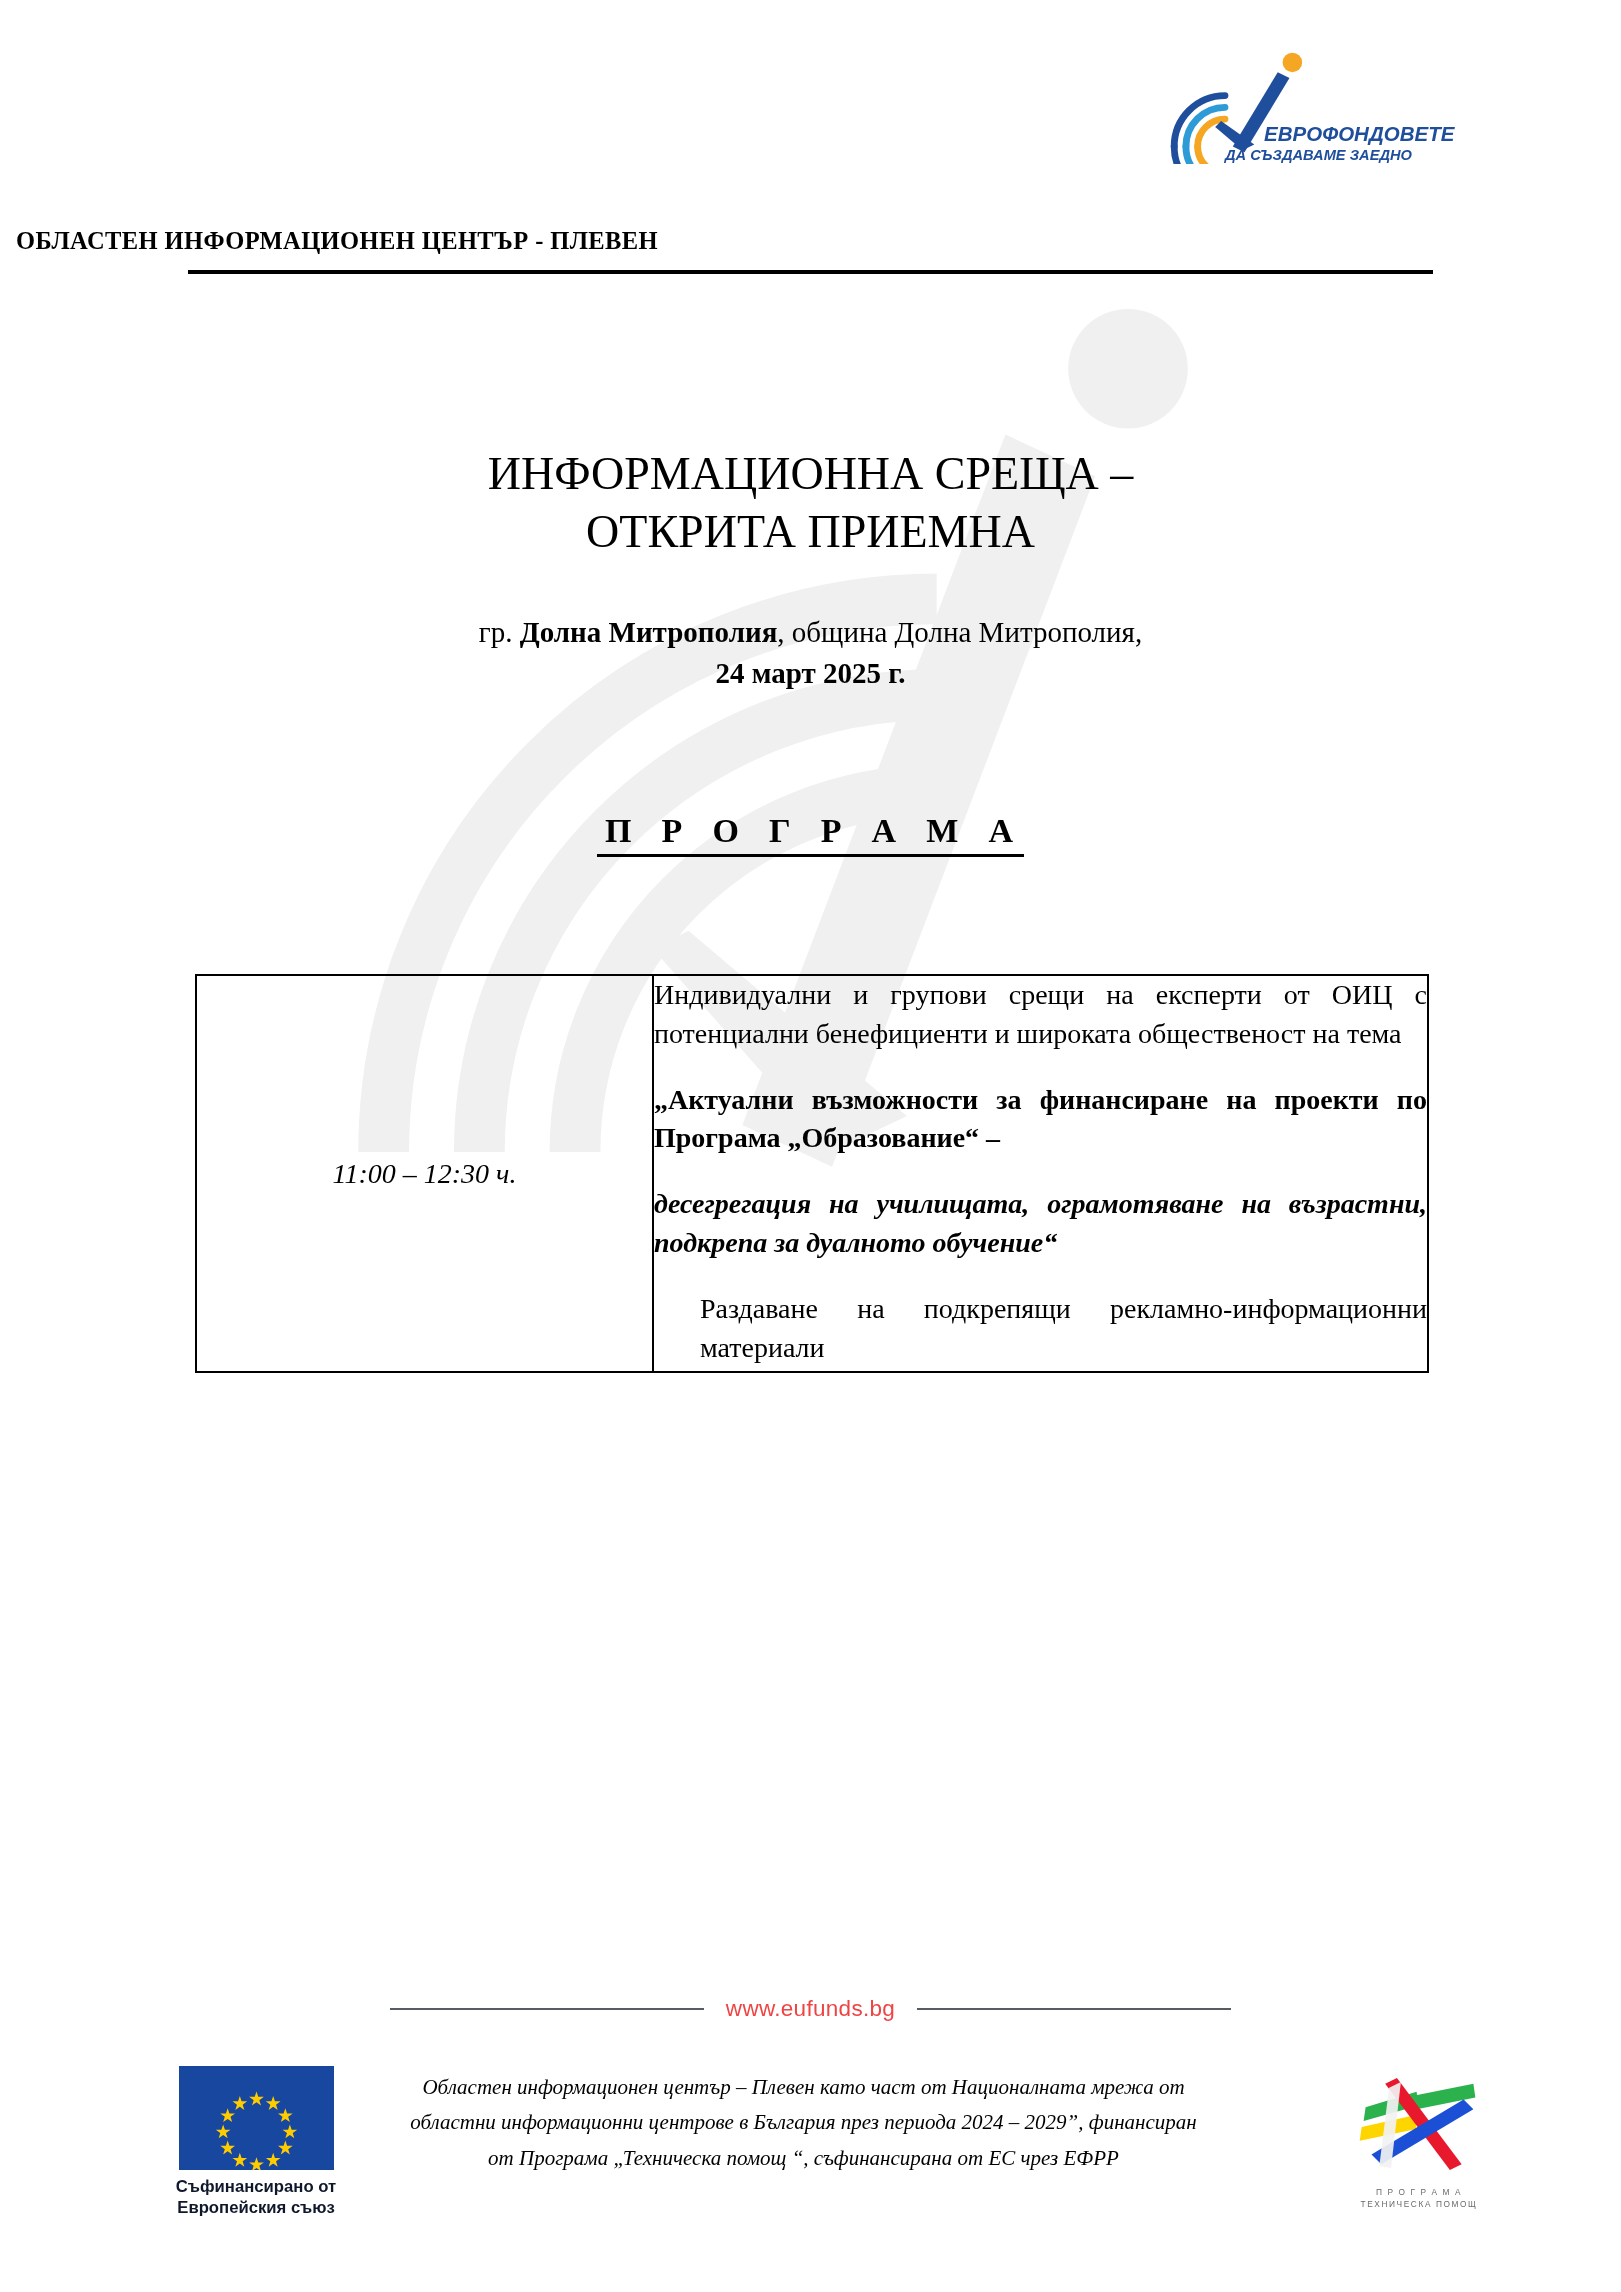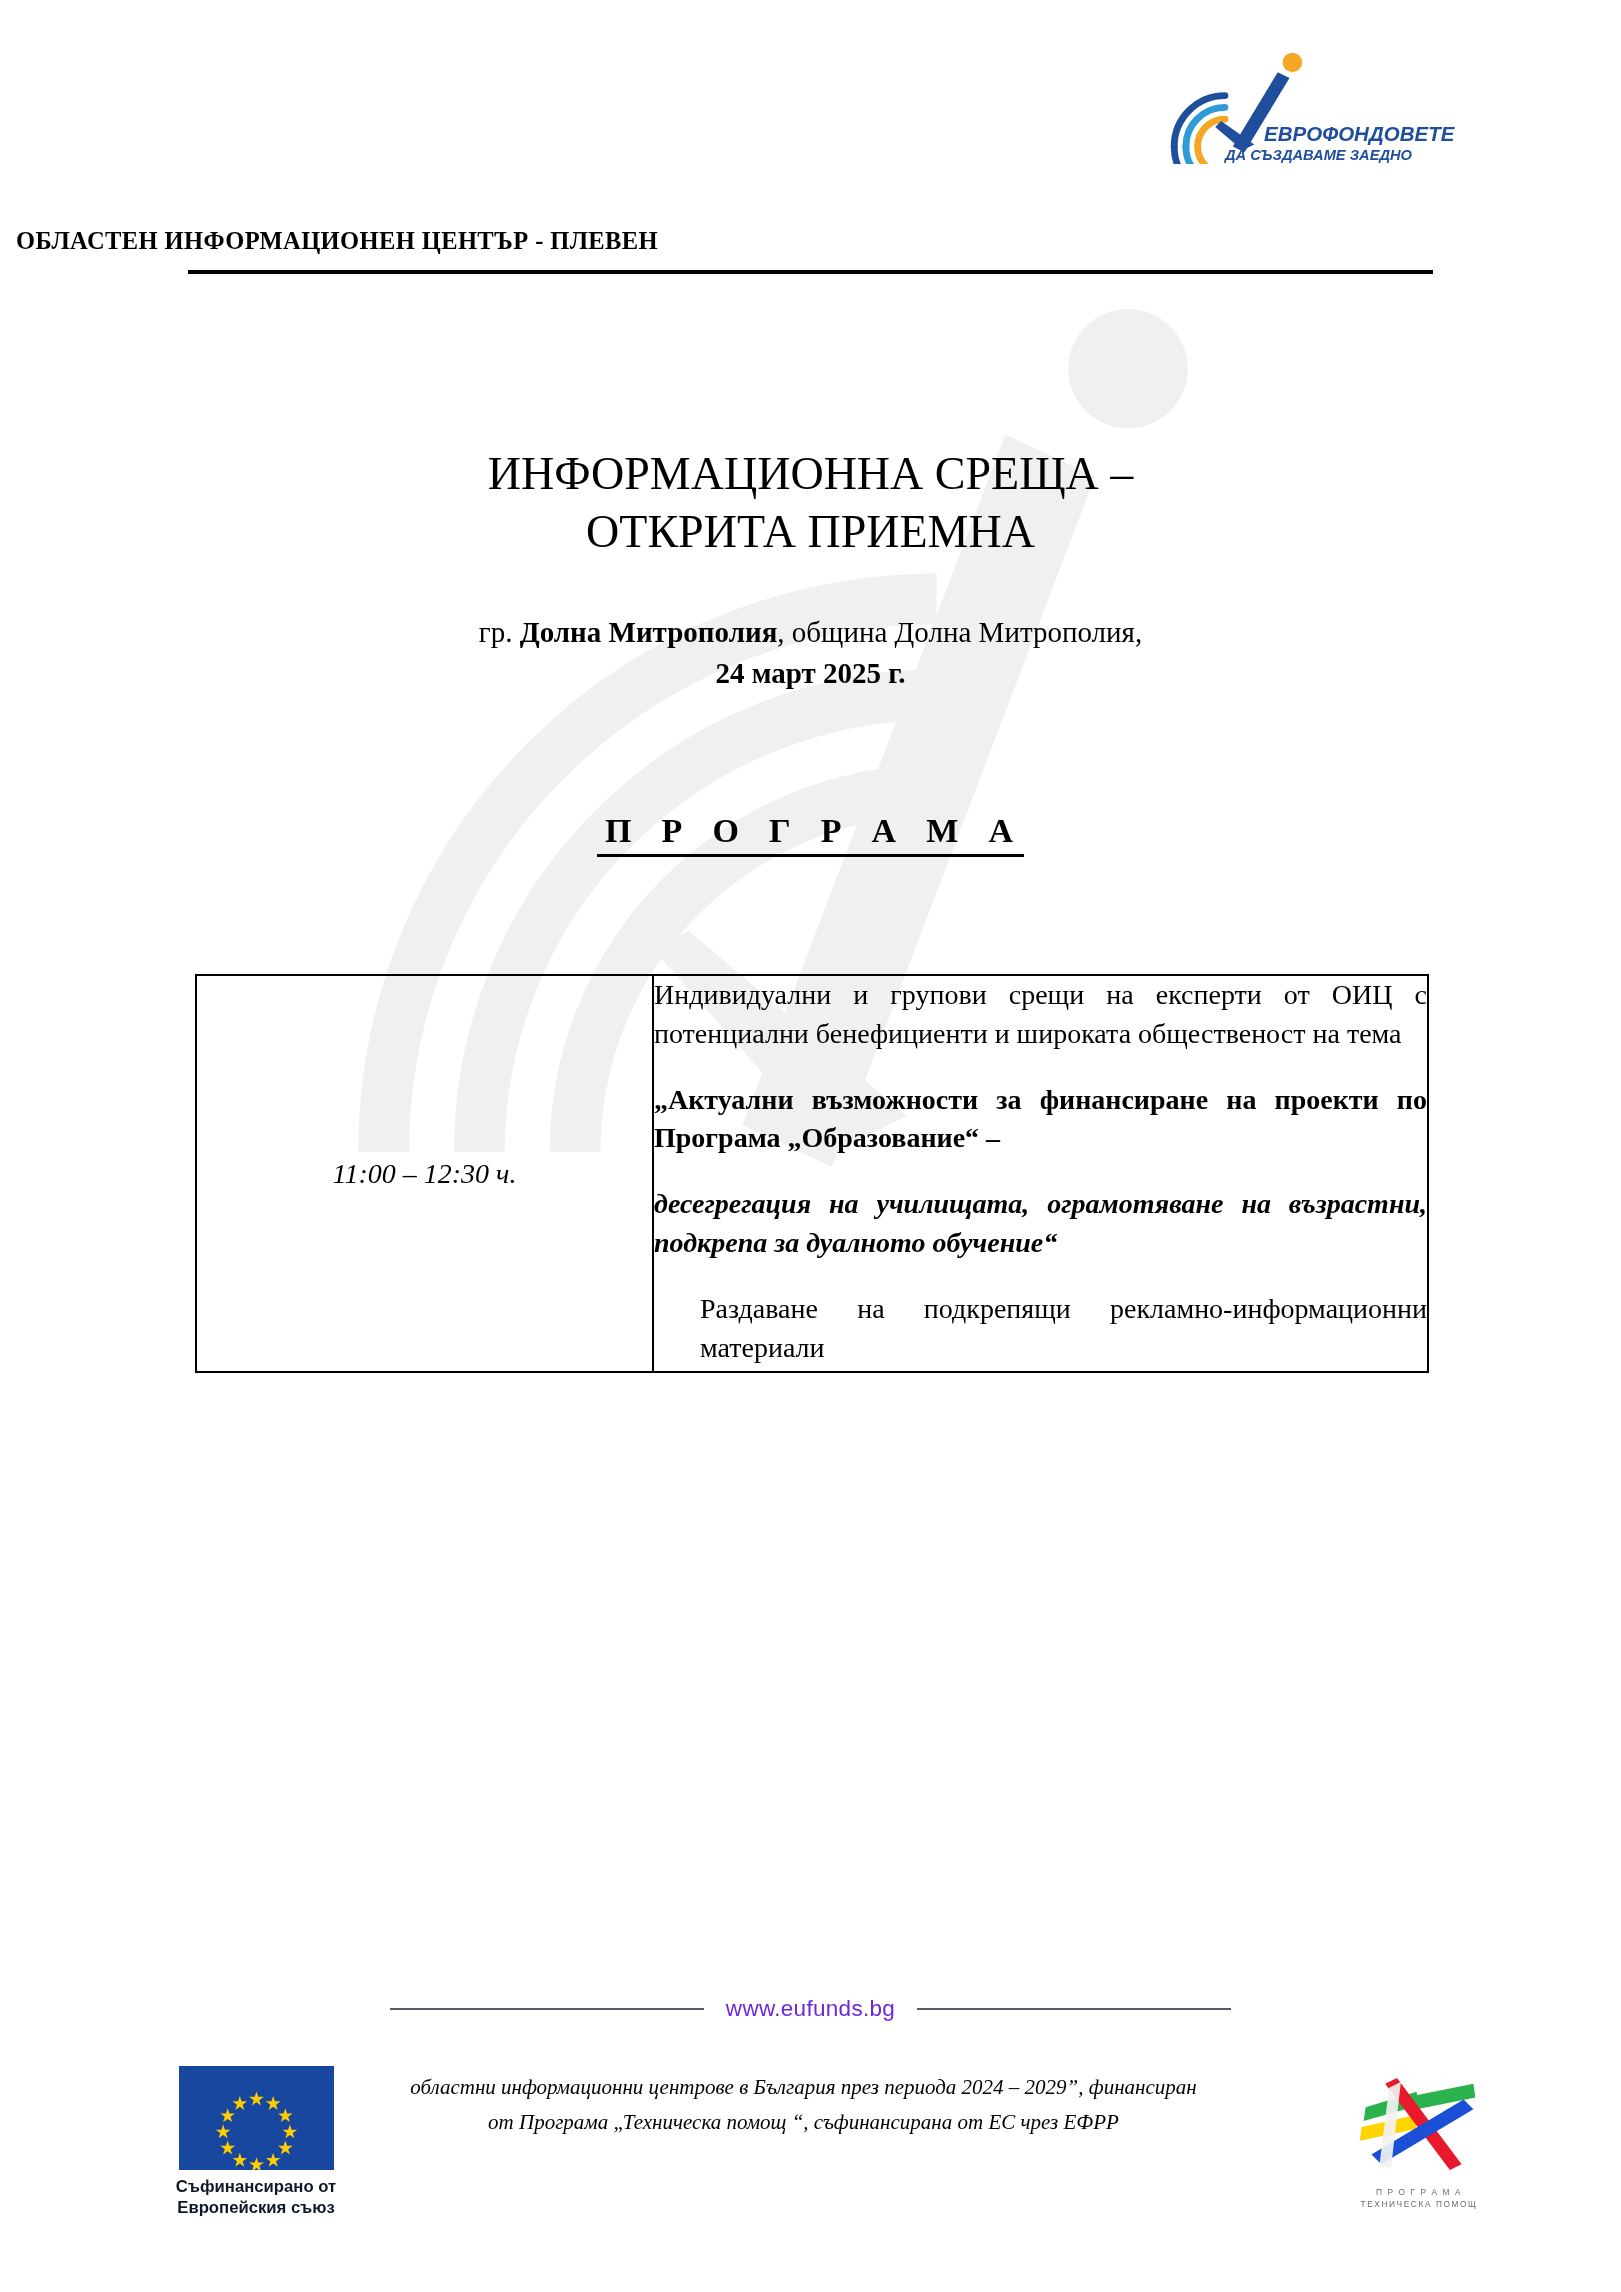--- a/index.html
+++ b/index.html
@@ -152,21 +152,21 @@
     align-items: center;
     justify-content: center;
     gap: 21.6px;
   }
   .footer-rule {
     height: 2px;
     background: #555c66;
     width: 314px;
   }
   .footer-url {
-    color: #6d28d9;
+    color: #ef4444;
     font-family: "Liberation Sans", "DejaVu Sans", sans-serif;
     font-size: 22.5px;
     letter-spacing: 0.3px;
     white-space: nowrap;
   }
 
   .eu-logo-block {
     position: absolute;
     left: 165px;
     top: 2066px;
@@ -310,20 +310,21 @@
         </g>
       </svg>
     </div>
     <div class="eu-caption">
       <div>Съфинансирано от</div>
       <div>Европейския съюз</div>
     </div>
   </div>
 
   <div class="footer-text">
+    <div>Областен информационен център – Плевен като част от Националната мрежа от</div>
     <div>областни информационни центрове в България през периода 2024 – 2029”, финансиран</div>
     <div>от Програма „Техническа помощ “, съфинансирана от ЕС чрез ЕФРР</div>
   </div>
 
   <div class="tp-logo-block">
     <svg viewBox="0 0 150 112" width="147" height="110" xmlns="http://www.w3.org/2000/svg">
       <path d="M 18 52 L 20 38 L 72 22 L 74 36 Z" fill="#2bb24c"></path>
       <path d="M 60 28 L 130 14 L 132 28 L 62 42 Z" fill="#2bb24c"></path>
       <path d="M 14 72 L 16 58 L 70 46 L 72 60 Z" fill="#ffd500"></path>
       <path d="M 40 14 L 52 8 L 118 96 L 106 102 Z" fill="#e8192c"></path>

